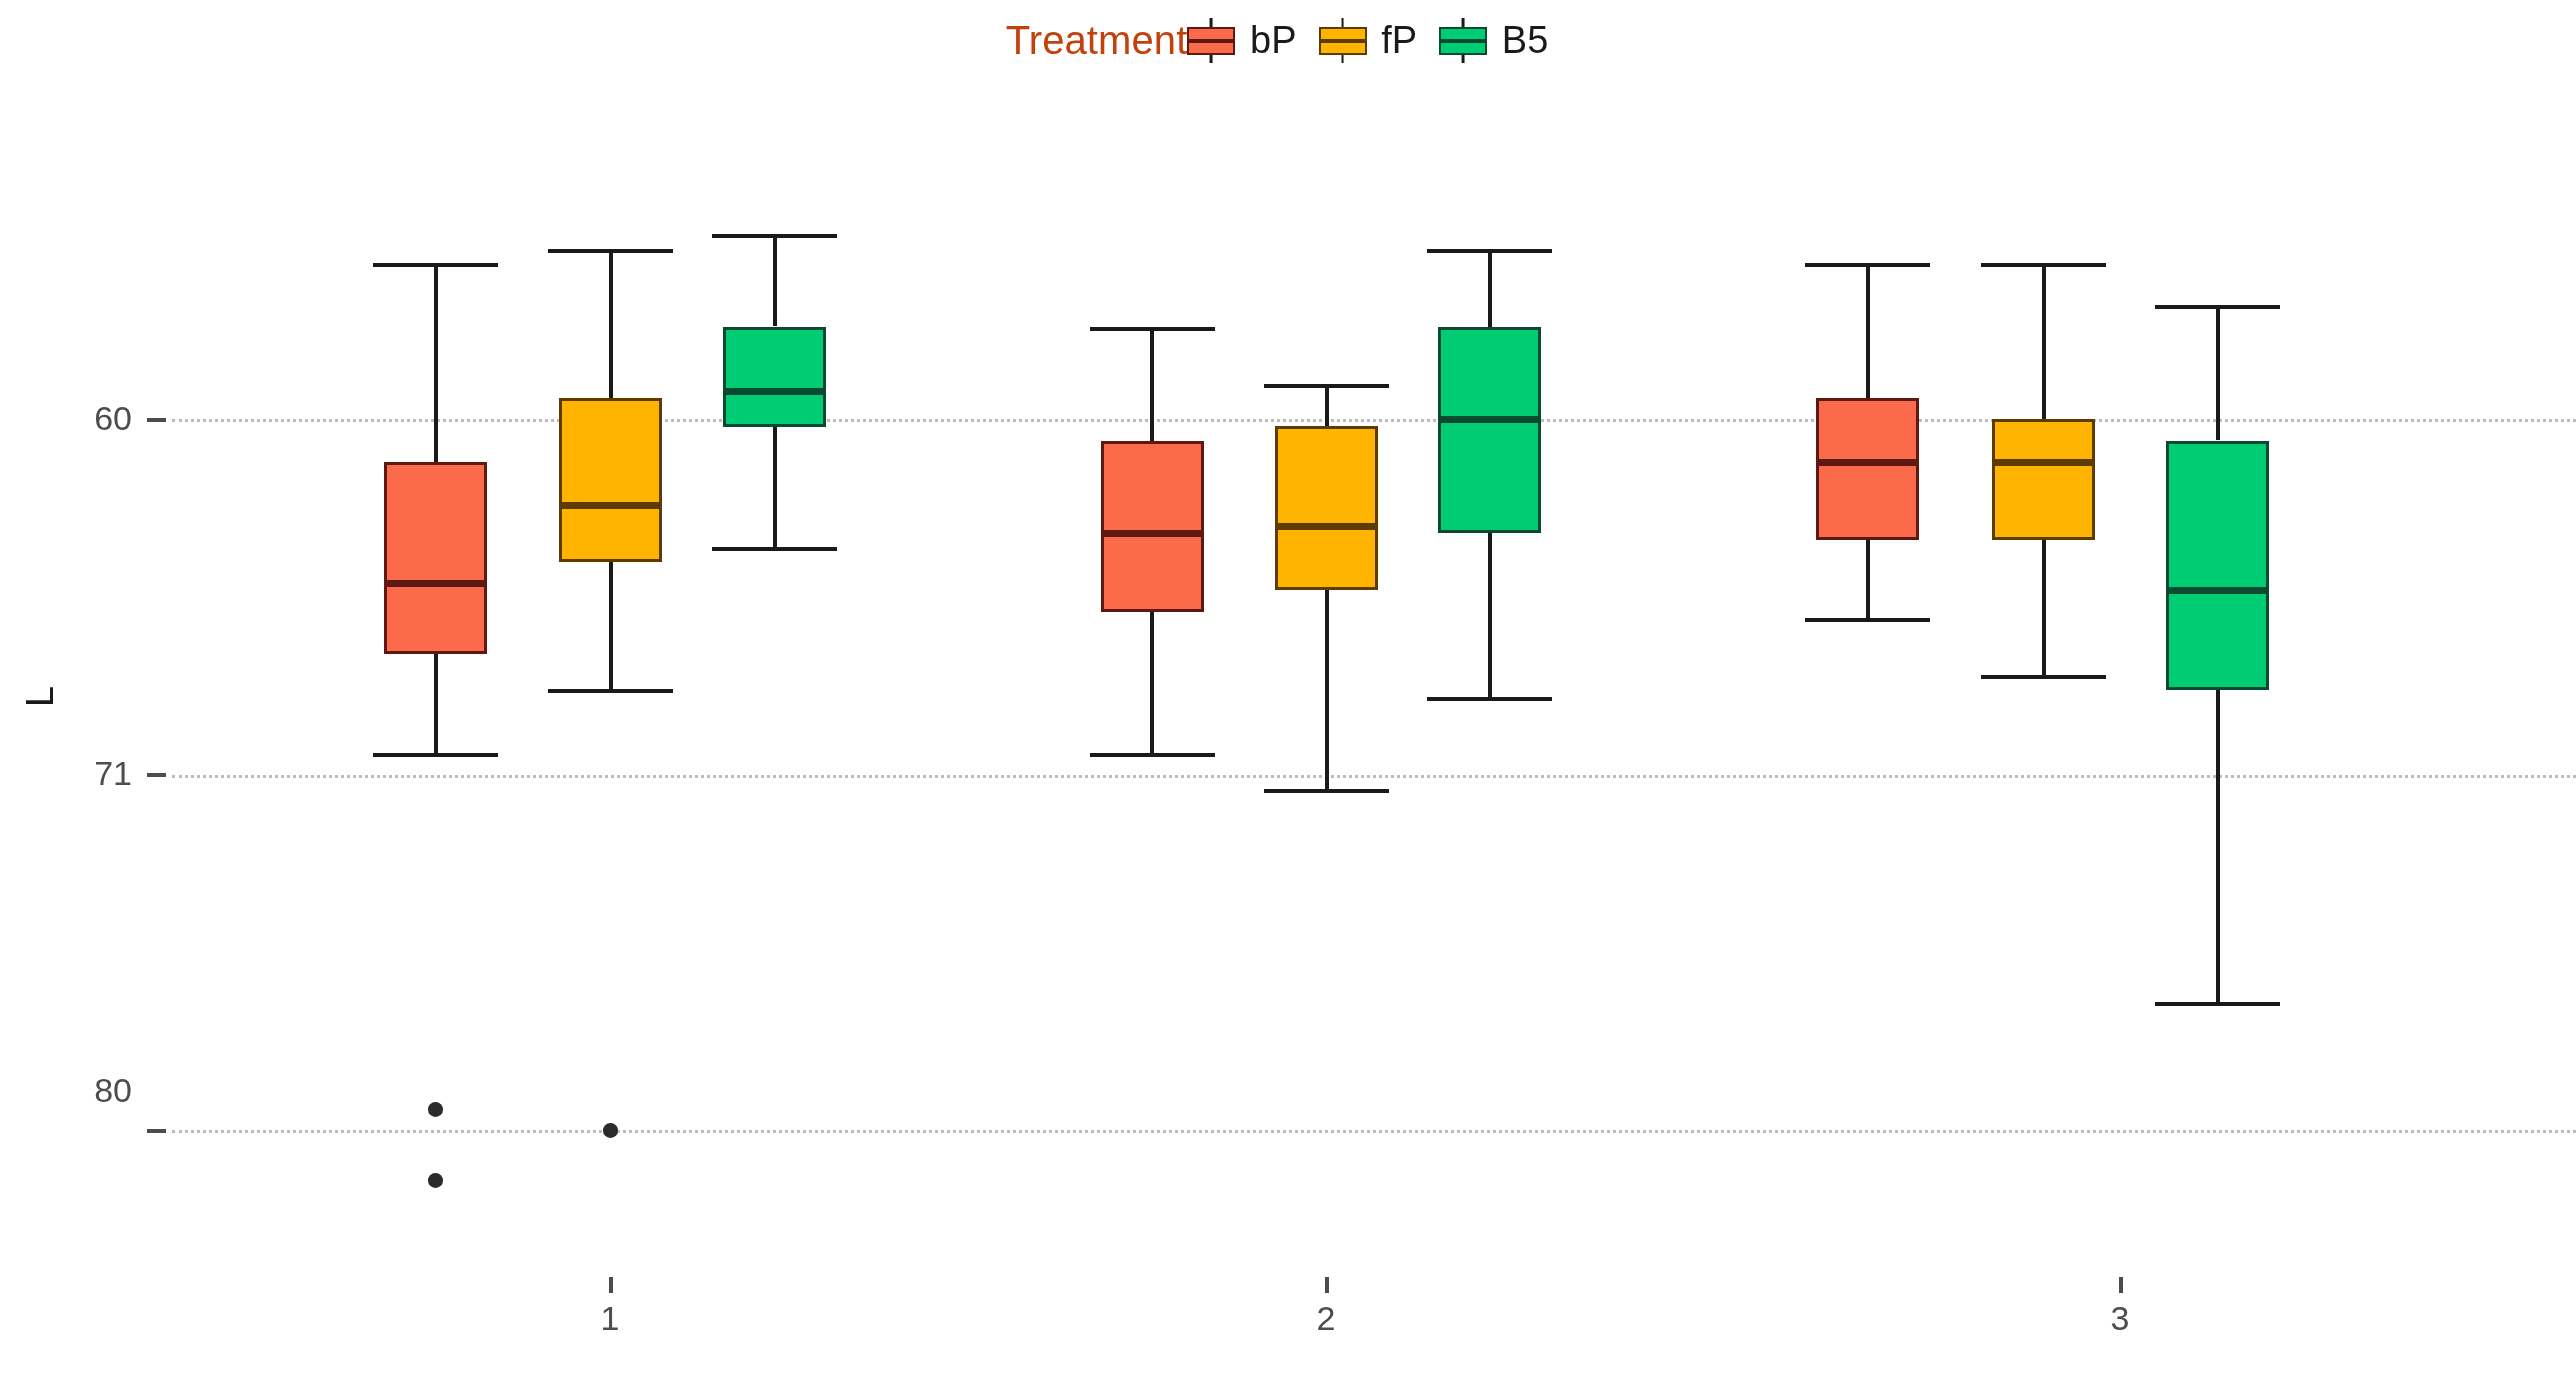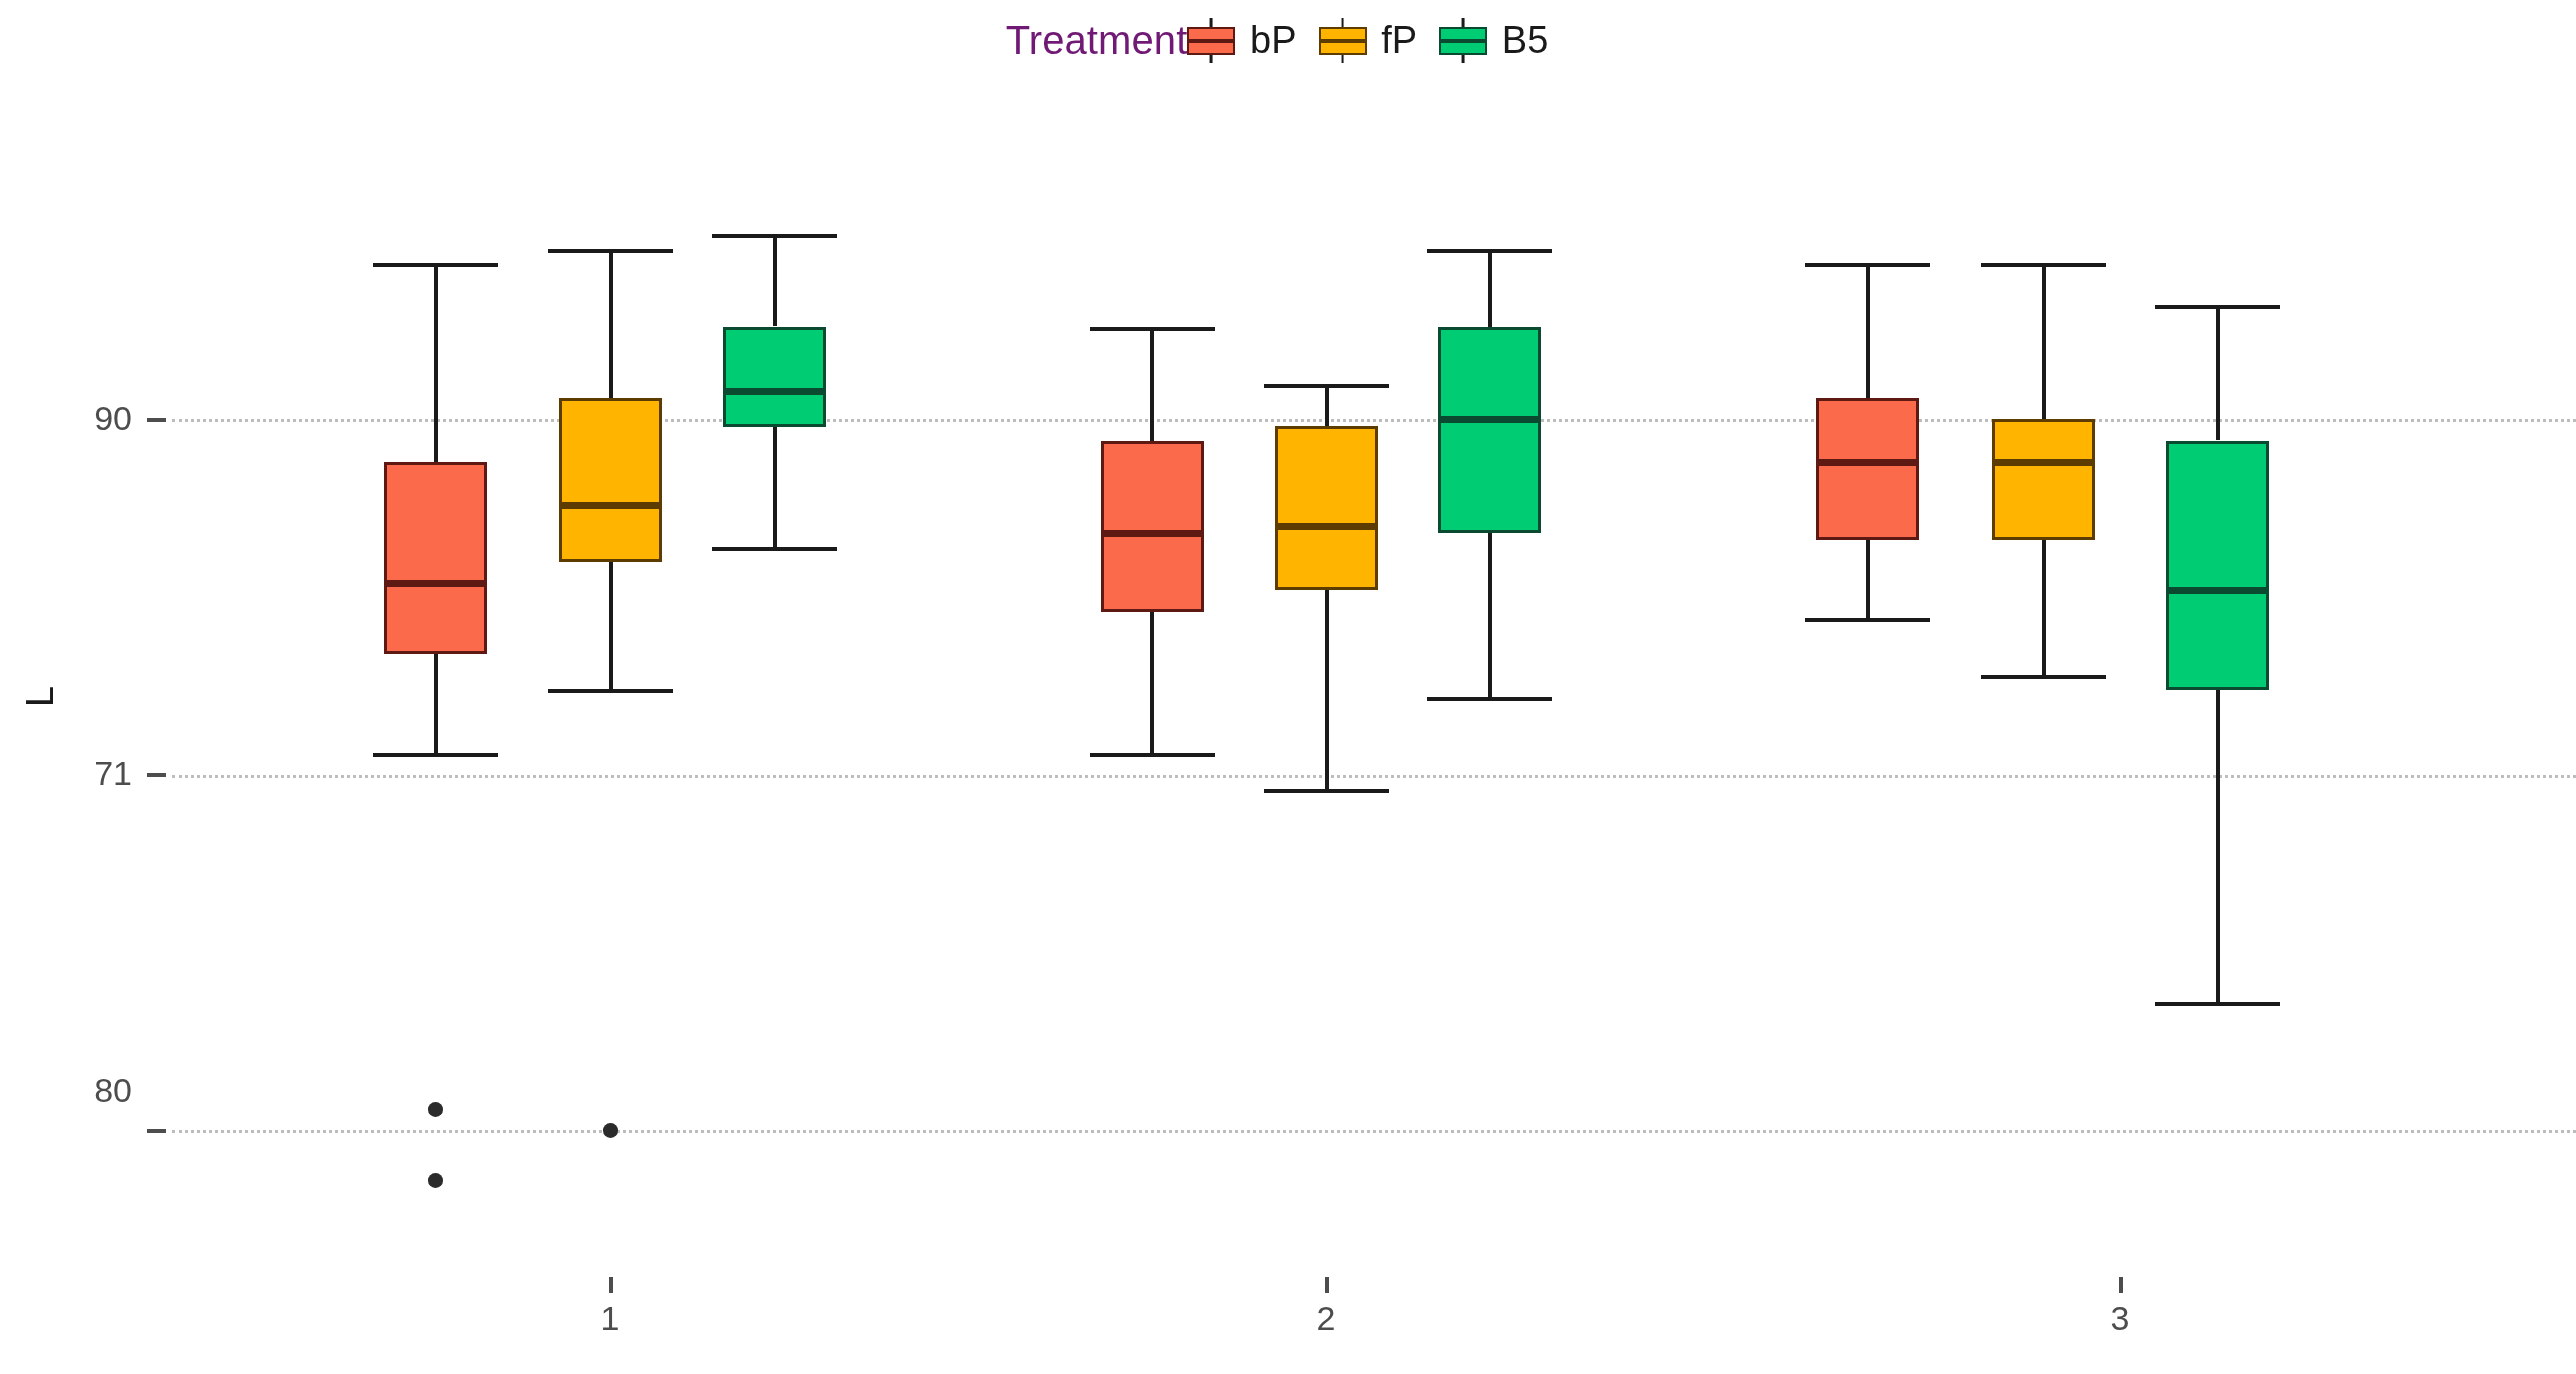--- a/index.html
+++ b/index.html
@@ -3,21 +3,21 @@
 <meta charset="utf-8">
 <title>Boxplot</title>
 <style>
   html,body{margin:0;padding:0;background:#ffffff;}
   body{font-family:"Liberation Sans", sans-serif;}
   #root{position:relative;width:2576px;height:1375px;background:#ffffff;overflow:hidden;}
 
   
   #legend{position:absolute;left:0;top:0;width:2576px;height:81px;
           display:flex;align-items:center;justify-content:center;gap:0;}
-  #legend-title{font-size:40px;color:#701a75;letter-spacing:0.1px;}
+  #legend-title{font-size:40px;color:#c2410c;letter-spacing:0.1px;}
   .legend-entry{display:flex;align-items:center;gap:0;margin-right:22px;}
   .legend-key{position:relative;width:48px;height:45px;margin-right:14.7px;}
   .legend-key .lk-whisk{position:absolute;left:50%;transform:translateX(-50%);
                         width:2.9px;background:#1a1a1a;}
   .legend-key .lk-whisk.top{top:0;height:10.3px;}
   .legend-key .lk-whisk.bot{bottom:0;height:10.3px;}
   .legend-key .lk-box{position:absolute;left:0;top:8.8px;width:100%;height:28px;
                       box-sizing:border-box;border:2.2px solid;}
   .legend-key .lk-med{position:absolute;left:0;top:21px;width:100%;height:3.7px;}
   .legend-label{font-size:38px;color:#1a1a1a;}
@@ -83,21 +83,21 @@
   </div>
 
   <div id="panel">
     <div id="gridlines">
         <div class="gridline" style="top: 338px;"></div>
         <div class="gridline" style="top: 694px;"></div>
         <div class="gridline" style="top: 1049px;"></div>
       </div>
     <div id="yticks">
         <div class="ytick-mark" style="left: 147px; top: 337px;"></div>
-        <div class="ytick-label" style="left: 44px; top: 318px;">90</div>
+        <div class="ytick-label" style="left: 44px; top: 318px;">60</div>
         <div class="ytick-mark" style="left: 147px; top: 692px;"></div>
         <div class="ytick-label" style="left: 44px; top: 673px;">71</div>
         <div class="ytick-mark" style="left: 147px; top: 1048px;"></div>
         <div class="ytick-label" style="left: 44px; top: 990px;">80</div>
       </div>
     <div id="boxes">
         <div class="bx">
           <div class="bx-whisk" style="left: 434px; top: 182px; height: 199px;"></div>
           <div class="bx-cap" style="left: 373px; top: 182px; width: 125px;"></div>
           <div class="bx-whisk" style="left: 434px; top: 573px; height: 100px;"></div>

